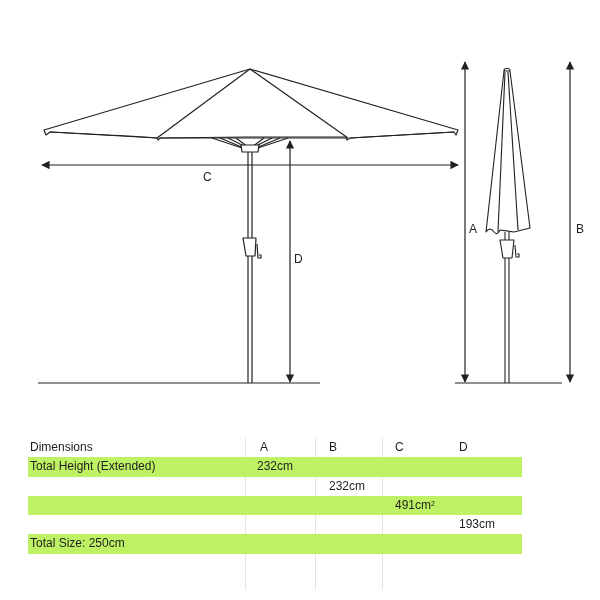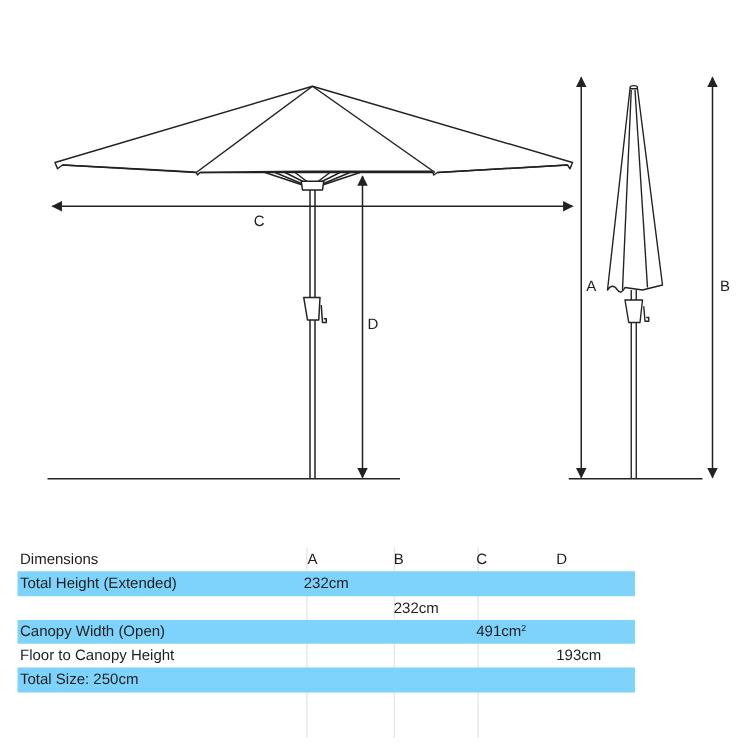--- a/index.html
+++ b/index.html
@@ -1,22 +1,22 @@
 <!DOCTYPE html>
 <html><head>
   <meta charset="utf-8">
   <style>
     html, body { margin:0; padding:0; background:#ffffff; }
     body { width:600px; height:600px; position:relative; overflow:hidden;
            font-family:"Liberation Sans", sans-serif; color:#1a1a1a; }
     #diagram { position:absolute; left:0; top:0; width:600px; height:420px; }
     .lbl { font-family:"Liberation Sans", sans-serif; font-size:12px; fill:#222; }
-    #table { position:absolute; left:14px; top:438px; width:494px; }
+    #table { position:absolute; left:28px; top:438px; width:494px; }
     .row { position:relative; height:19.3px; line-height:19px; font-size:12px; color:#1e1e1e; }
-    .row.shaded { background:#7dd3fc; }
+    .row.shaded { background:#bef264; }
     .cell { position:absolute; top:0; white-space:nowrap; }
     .c0 { left:2px; }
     .c1 { left:229px; }
     .c2 { left:301px; }
     .c3 { left:367px; }
     .c4 { left:431px; }
     .vline { position:absolute; top:438px; width:1px; height:152px; background:#e4e4e4; }
     sup { font-size:7px; vertical-align:top; position:relative; top:-2px; }
   </style>
 </head>
@@ -110,29 +110,27 @@
   </div>
 
   <div class="row">
     <span class="cell c1"></span>
     <span class="cell c2">232cm</span>
     <span class="cell c3"></span>
     <span class="cell c4"></span>
   </div>
 
   <div class="row shaded">
-    <span class="cell c0">Canopy Width (Open)</span>
     <span class="cell c1"></span>
     <span class="cell c2"></span>
     <span class="cell c3"><span>491cm</span><sup>2</sup></span>
     <span class="cell c4"></span>
   </div>
 
   <div class="row">
-    <span class="cell c0">Floor to Canopy Height</span>
     <span class="cell c1"></span>
     <span class="cell c2"></span>
     <span class="cell c3"></span>
     <span class="cell c4">193cm</span>
   </div>
 
   <div class="row shaded">
     <span class="cell c0">Total Size: 250cm</span>
   </div>
 </div>

